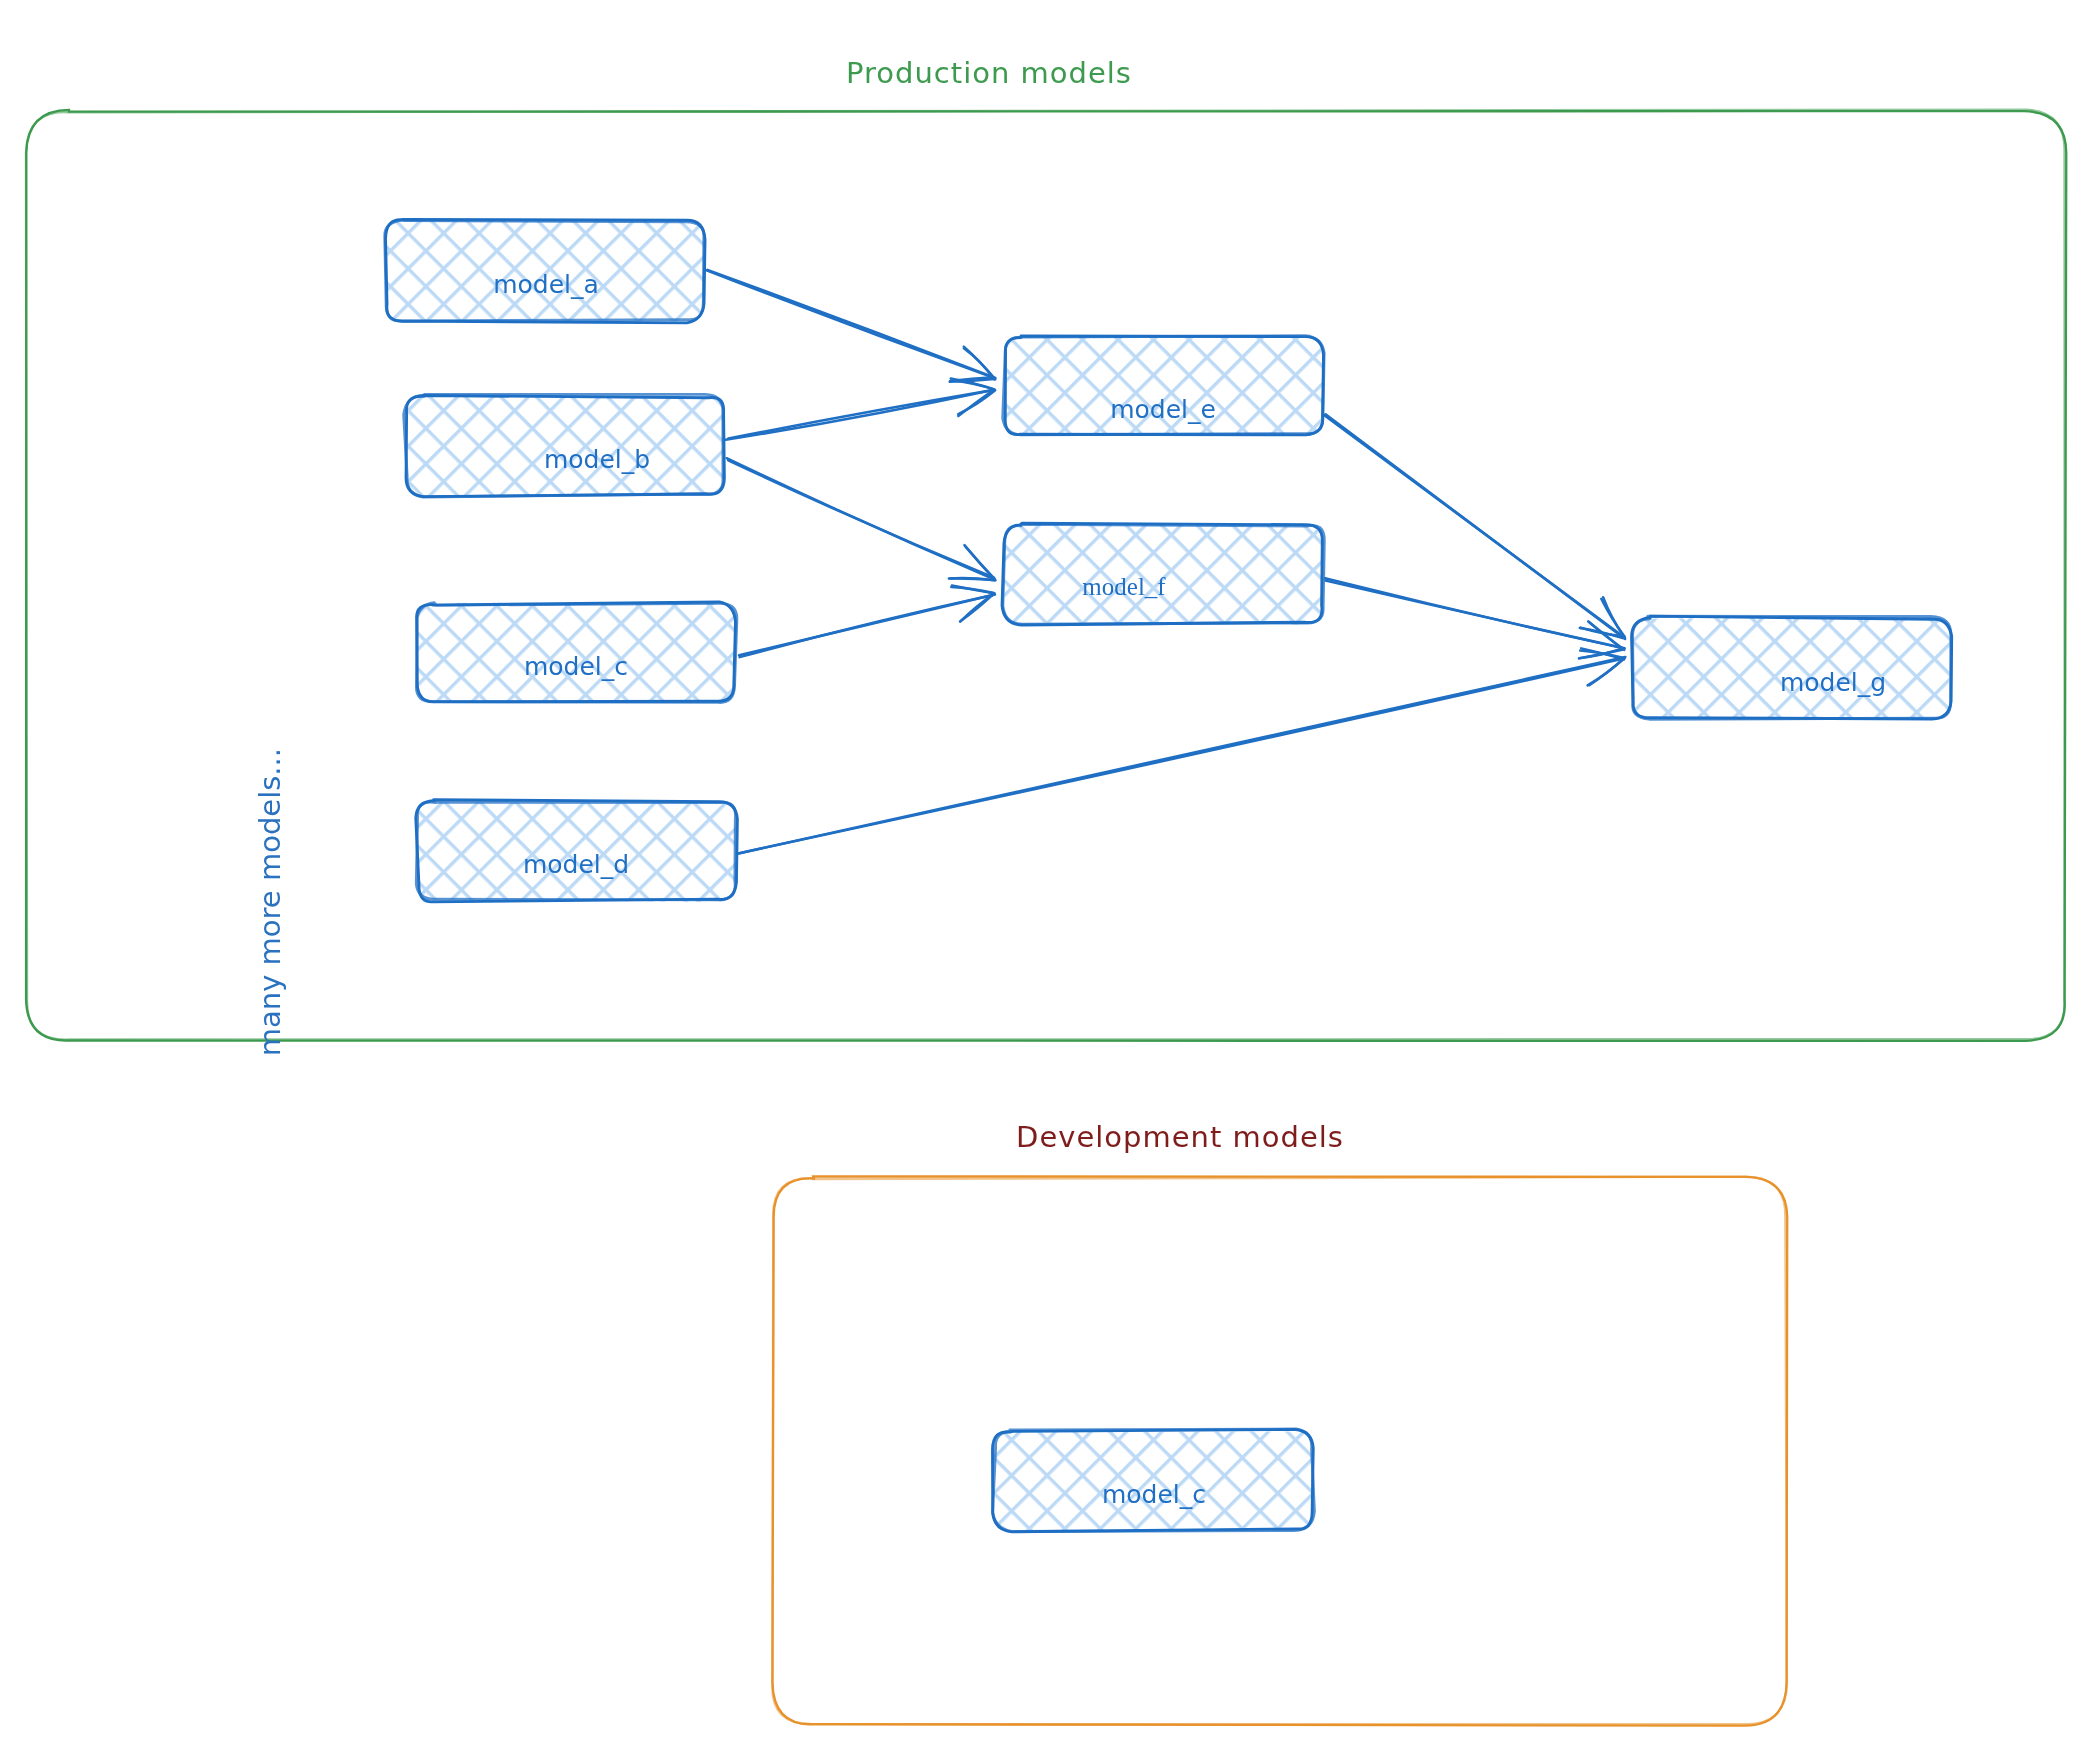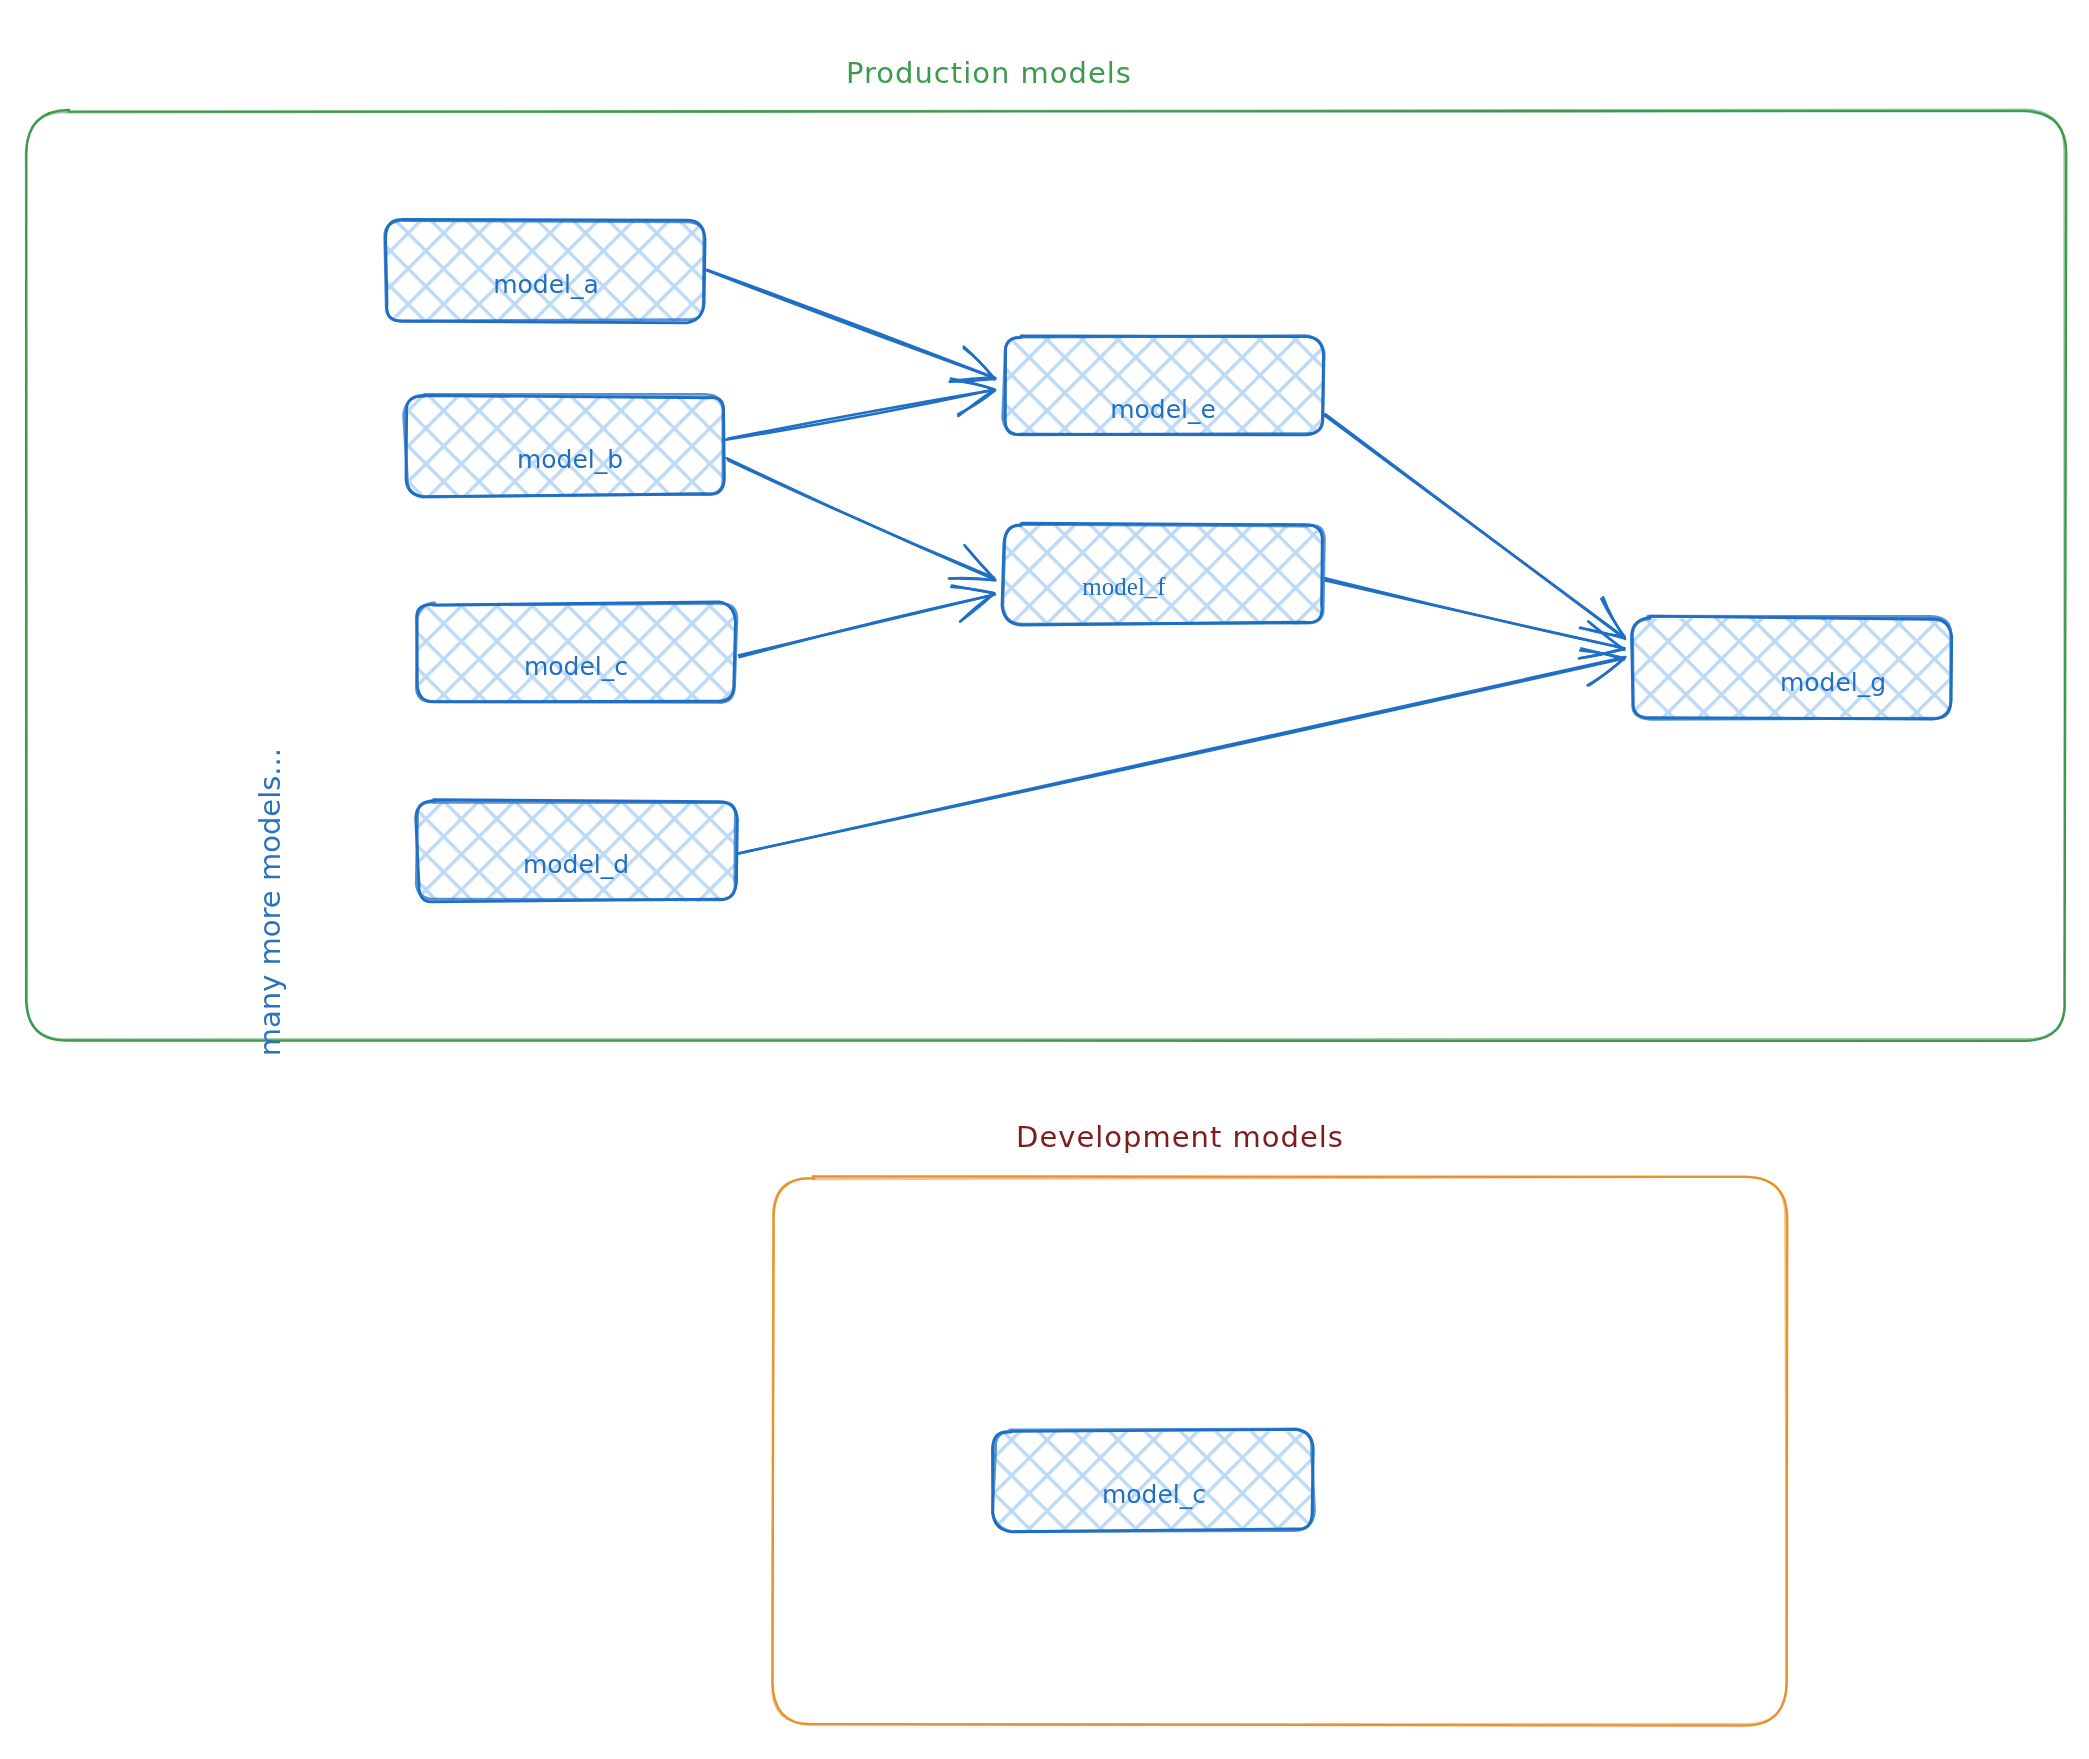--- a/index.html
+++ b/index.html
@@ -148,21 +148,21 @@
       <g>
         <path d="M 1048.0772427565778 1483.0903260242615 L 1342.5130818375912 1482.731551457444 Q 1361.0961071979702 1480.631706333175 1358.6055669561053 1499.9277547110466 L 1359.9783342844705 1565.7111824513 Q 1360.128839815375 1584.2435374262946 1340.913417804387 1585.8345843563948 L 1047.3719936374443 1585.9662677775912 Q 1028.9081645967012 1585.0706211931401 1029.6945093636841 1566.0582504751433 L 1029.7135512714804 1500.5954455384963 Q 1028.6725737572053 1481.2258388298685 1047.9511584288214 1481.320278835632 Z" fill="url(#hatch)" stroke="none"></path>
         <path d="M 1048.000988961198 1482.7303781522114 L 1342.177159310401 1480.7024774554664 Q 1359.0148898367838 1482.3651413928555 1360.38124513737 1499.9461236009124 L 1359.2610402113112 1566.0918335919696 Q 1359.1805386548772 1585.3620858203444 1343.5345158593425 1583.6623978617893 L 1048.399387956783 1586.7463836687368 Q 1030.1449050913309 1585.2595214854273 1028.412864685251 1567.0843049297503 L 1028.1369528771083 1501.6654354350947 Q 1028.3065938951013 1481.1106520896362 1046.2338910103933 1483.517336489408 Z" fill="none" stroke="#1f6fc4" stroke-width="3" stroke-linejoin="round" stroke-linecap="round" opacity="1"></path>
         <path d="M 1046.0490627289046 1481.282430753709 L 1342.7157688153516 1480.2405033112693 Q 1360.3350011121179 1483.1142039313513 1358.68482351335 1500.7641941321847 L 1361.5849638001923 1565.4432058336415 Q 1359.8685408839344 1585.3672070514258 1340.1034722328668 1585.3495412926886 L 1048.0315499315186 1586.3654789940294 Q 1030.9092545522885 1583.5411419870989 1028.1951929331735 1566.3729155070023 L 1031.3683941379973 1498.7178497317796 Q 1030.2690812359886 1482.8908514989962 1048.6880412114263 1482.6158995640537 Z" fill="none" stroke="#1f6fc4" stroke-width="3" stroke-linejoin="round" stroke-linecap="round" opacity="0.75"></path>
       </g>
     </g>
 </svg>
 
 <div id="labels">
     <div class="lbl node-label" style="left: 546px; top: 271px;">model_a</div>
-    <div class="lbl node-label" style="left: 570px; top: 446px; text-align: center;">model_b</div>
+    <div class="lbl node-label" style="left: 597px; top: 446px; text-align: center;">model_b</div>
     <div class="lbl node-label" style="left: 576px; top: 653px;">model_c</div>
     <div class="lbl node-label" style="left: 576px; top: 851px;">model_d</div>
     <div class="lbl node-label" style="left: 1163px; top: 396px;">model_e</div>
     <div class="lbl node-label" style="left: 1124px; top: 574px; font-family: Liberation Serif, serif;">model_f</div>
     <div class="lbl node-label" style="left: 1833px; top: 669px;">model_g</div>
     <div class="lbl node-label" style="left: 1154px; top: 1481px;">model_c</div>
     <div class="lbl group-title prod" style="left: 989px; top: 56px;">Production models</div>
     <div class="lbl group-title dev" style="left: 1180px; top: 1120px;">Development models</div>
     <div class="lbl side-note" style="left: 253px; top: 748px;">many more models...</div>
   </div>

